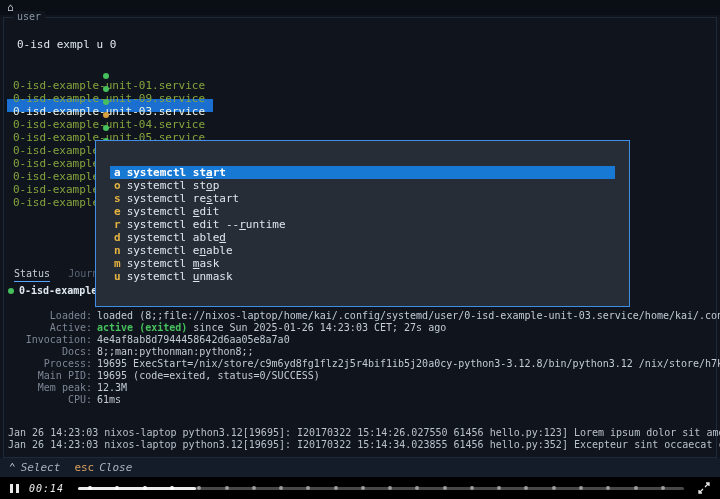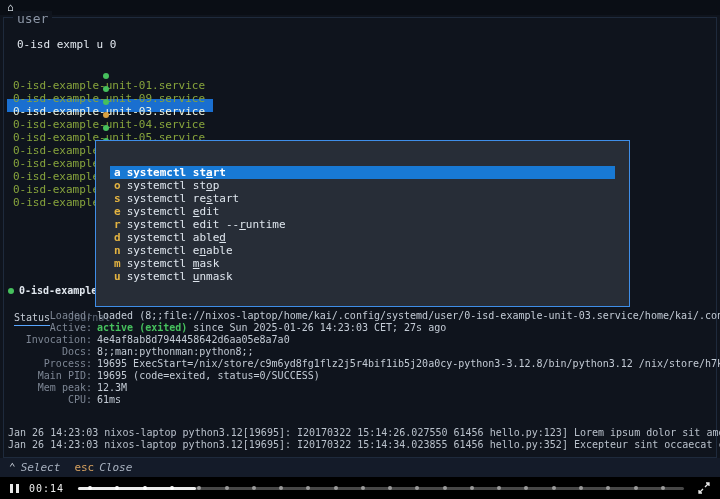--- a/index.html
+++ b/index.html
@@ -7,33 +7,33 @@
   .screen{position:relative;width:720px;height:499px;background:#0f141d;overflow:hidden;
           font-family:"DejaVu Sans Mono",monospace;}
 
   
   .titlebar{position:absolute;top:0;left:0;right:0;height:15px;background:#0a0e15;}
   .home{position:absolute;left:7px;top:1px;font-size:11px;color:#cfd6dd;cursor:default;}
   .wtitle{position:absolute;left:0;right:0;top:2px;text-align:center;font-size:10px;color:#98a2ac;}
 
   
   .panel{position:absolute;left:3px;top:17px;right:3px;bottom:41px;border:1px solid #1e2a3c;}
-  .mode{position:absolute;left:9px;top:-7px;background:#0f141d;padding:0 4px;font-size:13px;color:#8b95a5;}
+  .mode{position:absolute;left:9px;top:-7px;background:#0f141d;padding:0 4px;font-size:10px;color:#8b95a5;}
 
   .search{position:absolute;left:13px;top:20px;font-size:11px;color:#e2e8ef;white-space:pre;}
 
   .units{position:absolute;left:3px;top:55px;}
   .unit-row{display:flex;align-items:center;height:13px;padding:0 8px 0 6px;width:fit-content;flex-direction:column;}
   .unit-row.selected{background:#1a6fd0;}
   .dot{width:6px;height:6px;border-radius:50%;margin-right:6px;flex:none;background:#46c05d;}
   .unit-name{font-size:11px;color:#87a43c;white-space:pre;}
   .unit-row.selected .unit-name{color:#eef5e2;}
 
   .tabs{position:absolute;left:10px;top:250px;display:flex;gap:18px;font-size:10px;}
-  .tab{color:#5c6676;padding-bottom:2px;cursor:default;margin-top:44px;}
+  .tab{color:#5c6676;padding-bottom:2px;cursor:default;}
   .tab.active{color:#c6cdd6;border-bottom:1px solid #58a6ff;}
 
   .sheading{position:absolute;left:4px;top:267px;display:flex;align-items:center;
             font-size:10px;font-weight:bold;color:#e2e8ef;white-space:pre;}
   .sheading .dot{margin-right:5px;}
 
   .sfields{position:absolute;left:2px;top:292px;font-size:10px;line-height:12px;white-space:pre;}
   .sfield .lbl{display:inline-block;width:86px;text-align:right;color:#7d8694;margin-right:5px;}
   .sfield .val{color:#c3cbd5;}
   .sfield .acc{color:#46c05d;font-weight:bold;}
@@ -56,21 +56,21 @@
   
   .footer{position:absolute;left:0;right:0;top:458px;height:19px;background:#141b29;
           display:flex;align-items:center;padding-left:9px;font-size:11px;}
   .kb{display:flex;gap:5px;margin-right:14px;align-items:center;}
   .kb .k{color:#ccd3dc;}
   .kb.esc .k{color:#d7a15f;}
   .kb .l{color:#a8b1bf;font-style:italic;}
 
   
   .player{position:absolute;left:0;right:0;top:477px;height:22px;background:#000;
-          display:flex;align-items:center;padding:0 10px;gap:10px;}
+          display:flex;align-items:center;padding:0 10px;gap:10px;font-style:italic;}
   .pause{display:flex;gap:3px;cursor:default;}
   .pause i{display:block;width:3px;height:9px;background:#e8e8e8;}
   .ptime{font-size:10px;color:#efefef;letter-spacing:1px;}
   .track{position:relative;flex:1;height:3px;background:#474747;border-radius:2px;margin:0 4px;}
   .prog{position:absolute;left:0;top:0;height:3px;background:#ececec;border-radius:2px;}
   .marker{position:absolute;top:50%;width:4px;height:4px;border-radius:50%;background:#9c9c9c;
           transform:translate(-50%,-50%);}
   .marker.played{background:#fff;}
   .fs{display:flex;align-items:center;cursor:default;}
 </style>

